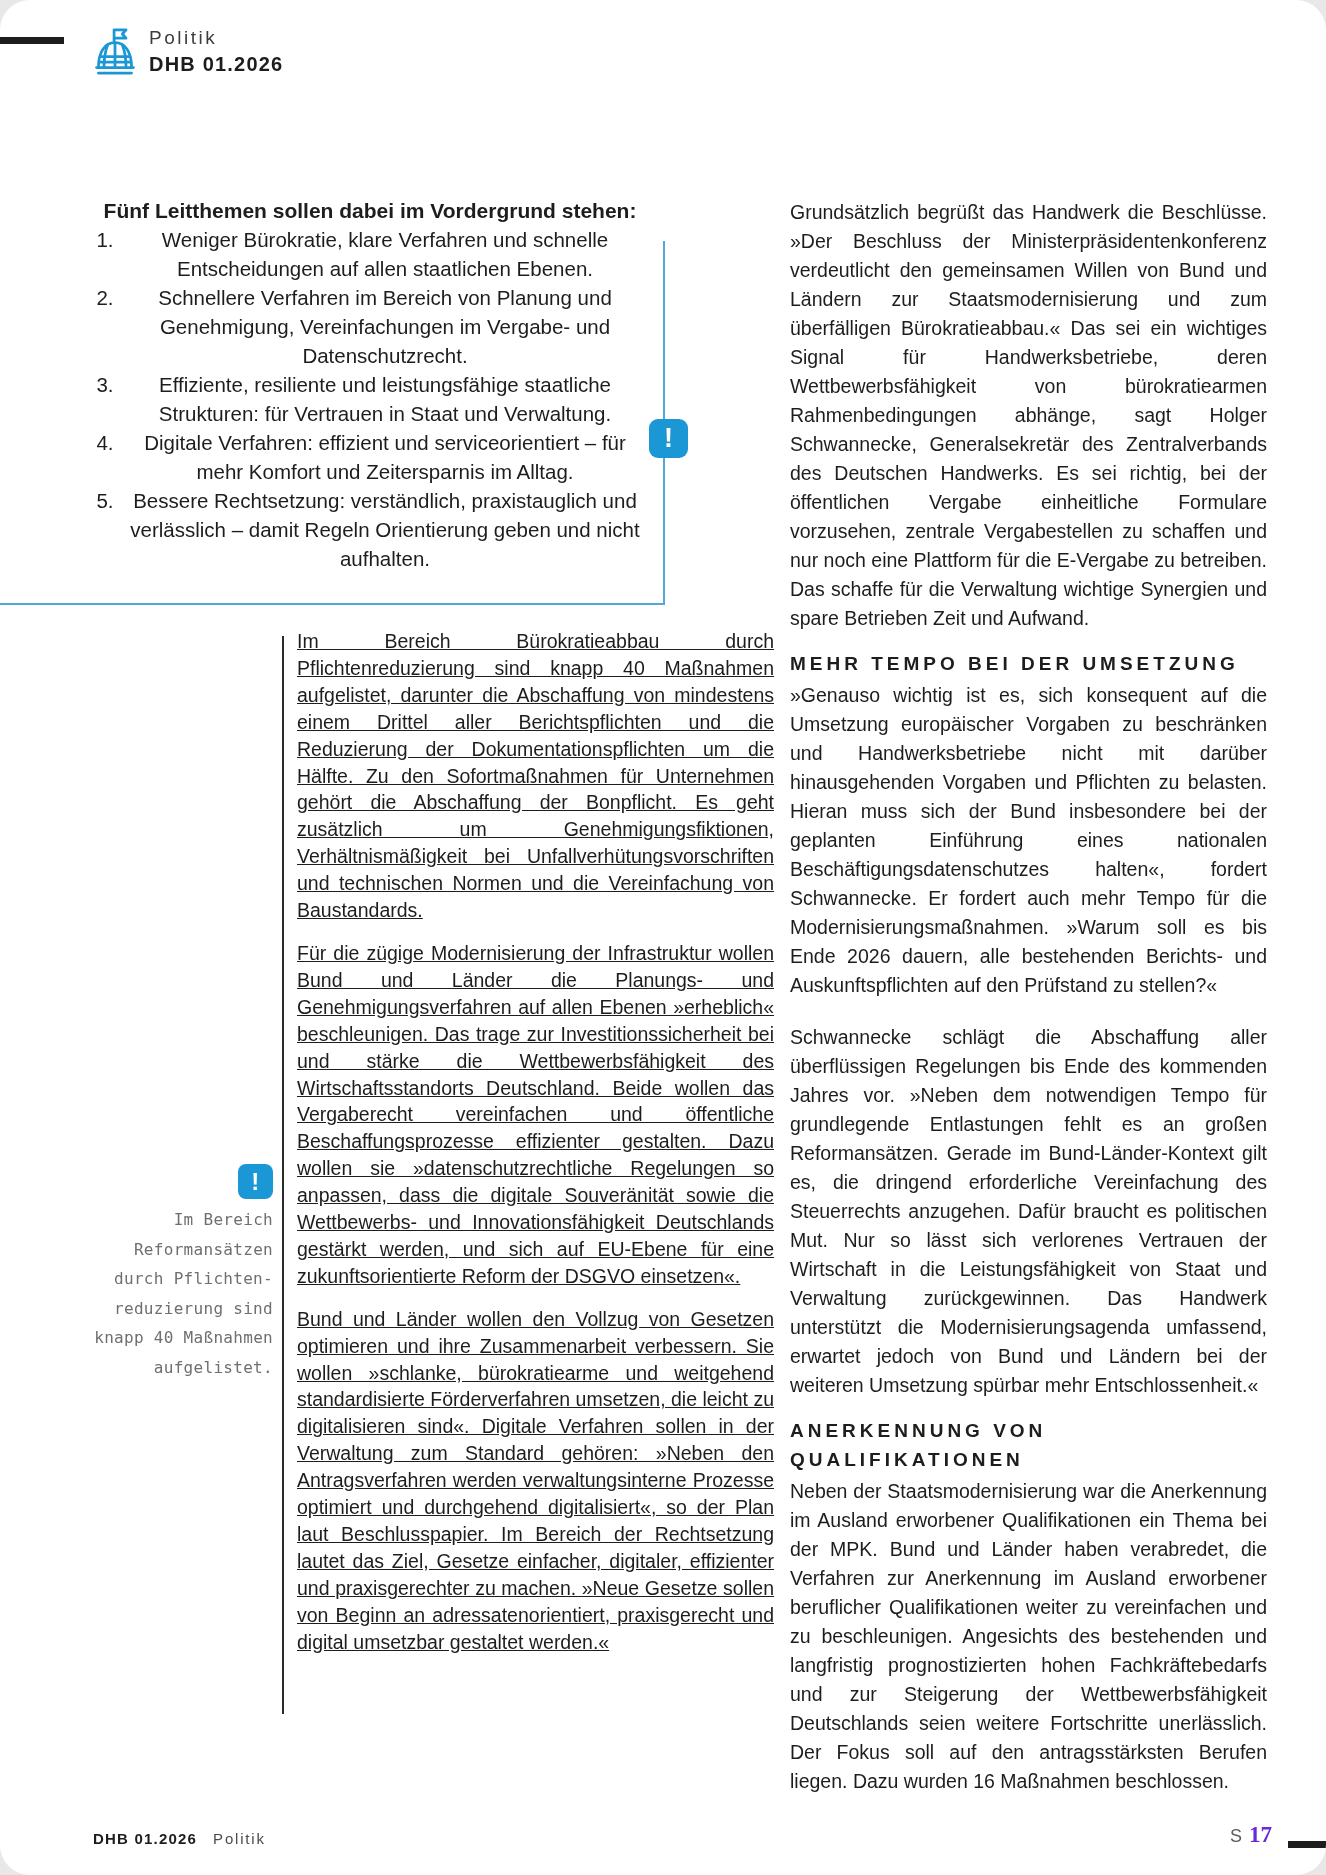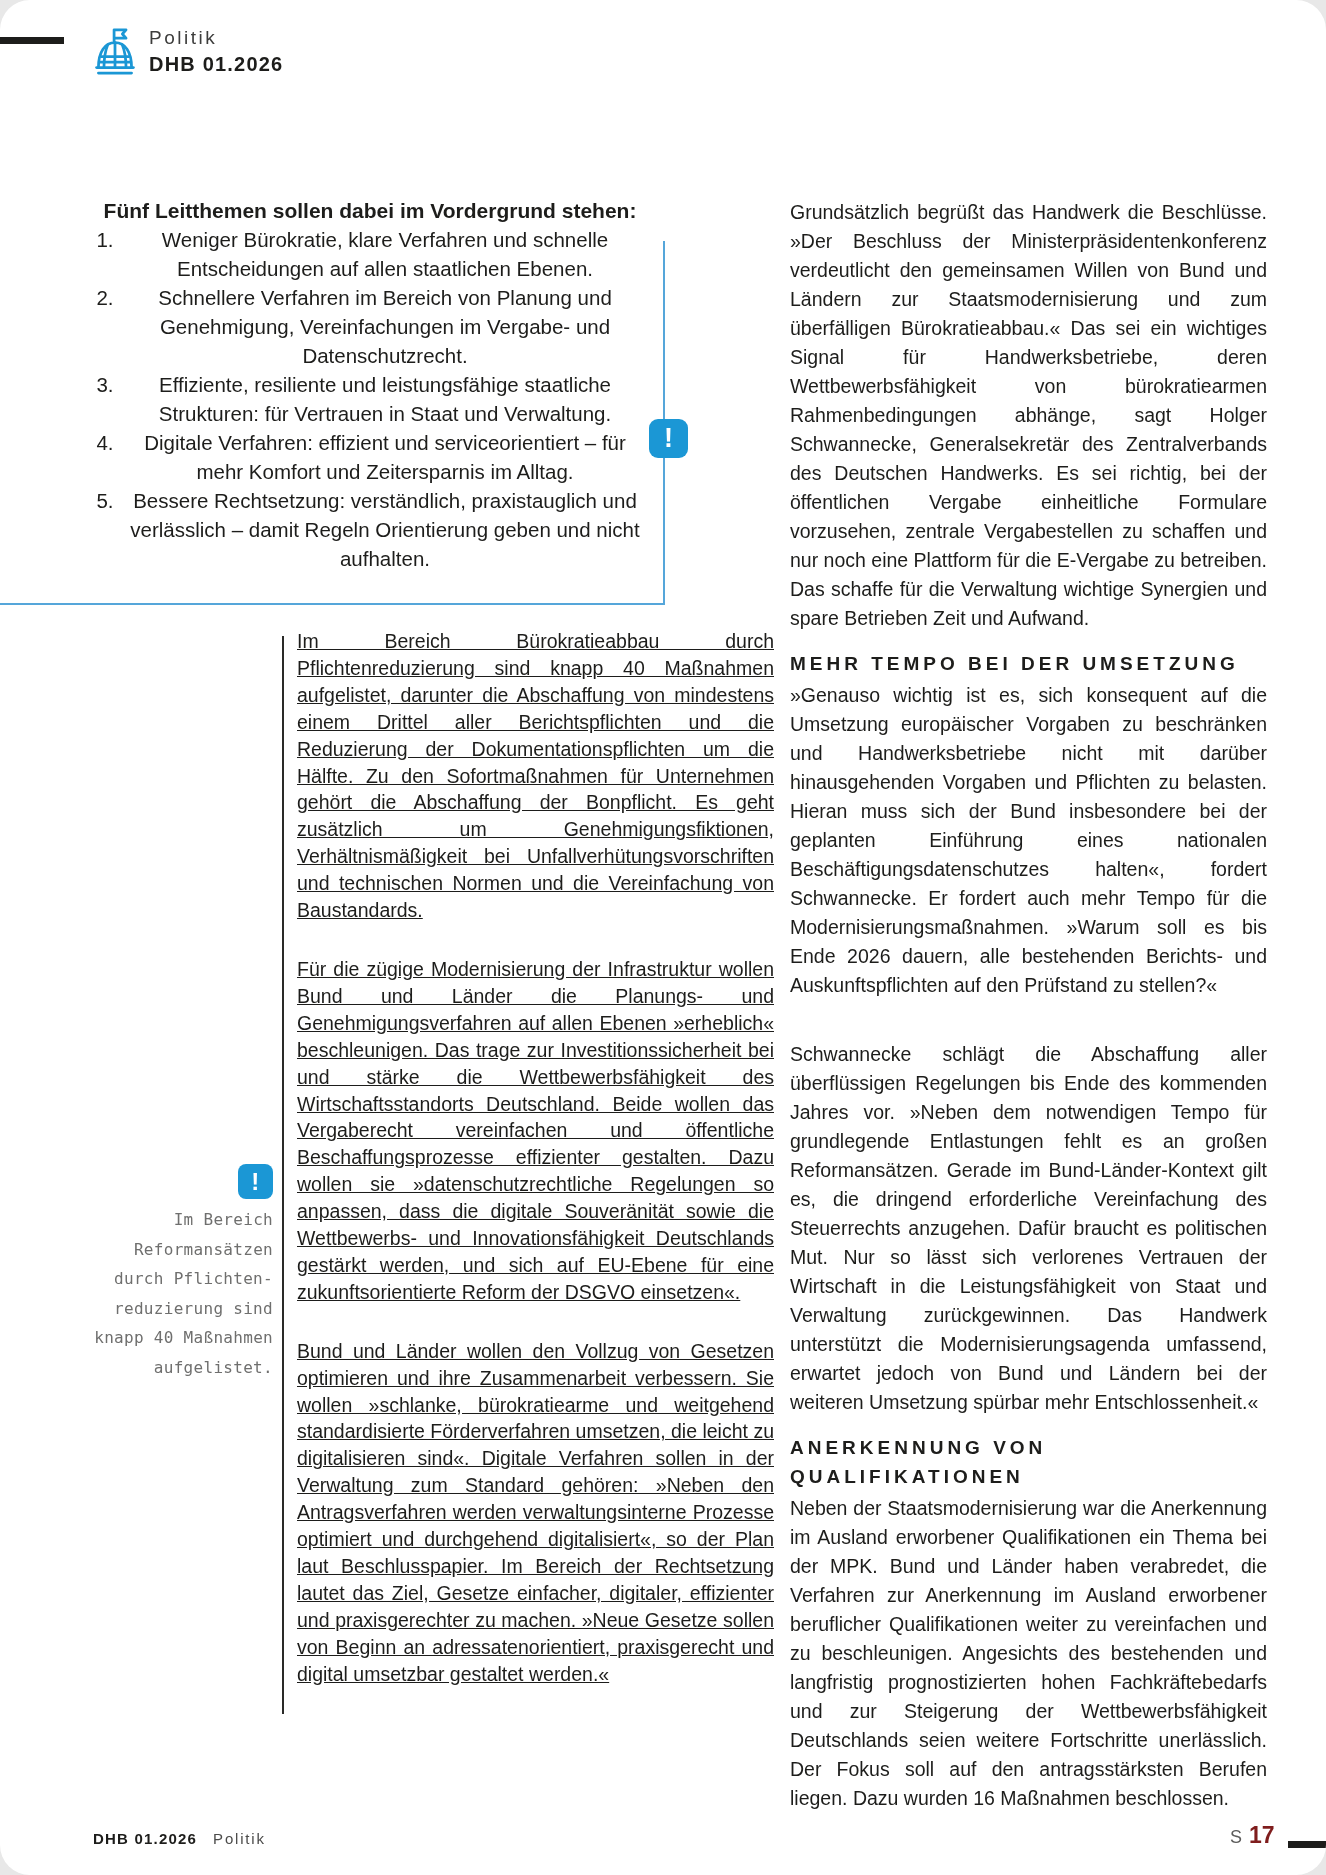--- a/index.html
+++ b/index.html
@@ -42,35 +42,35 @@
     font-size:16px;line-height:29.5px;color:#6f6f6e;letter-spacing:0.3px;
   }
   .margin-note .alert-icon{display:inline-block;width:35px;height:35px;border-radius:8px;font-size:24px;line-height:35px;margin-bottom:6px;}
 
   
   .mid-rule{position:absolute;left:282px;top:636px;width:2px;height:1078px;background:#2a2a28;}
   .mid-col{position:absolute;left:297px;top:628px;width:477px;text-decoration:underline;}
   .right-col{position:absolute;left:790px;top:198px;width:477px;}
   .col p{margin:0;text-align:justify;font-size:19.5px;line-height:26.9px;hyphens:auto;}
   .right-col p{line-height:29px;}
-  .mid-col p + p{margin-top:32px;}
+  .mid-col p + p{margin-top:16px;}
   .col h3{
     margin:0;font-size:19px;font-weight:bold;letter-spacing:4px;line-height:29px;
   }
   .mid-col h3{margin-top:40px;margin-bottom:6px;}
   .right-col h3{margin-top:16px;margin-bottom:3px;}
-  .right-col p + p{margin-top:40px;}
+  .right-col p + p{margin-top:23px;}
 
   
   .f-left{position:absolute;left:93px;top:1830px;font-size:15px;white-space:nowrap;}
   .f-left .f-issue{font-weight:bold;letter-spacing:1.2px;color:#1d1d1b;}
   .f-left .f-section{color:#4b4b4a;letter-spacing:1.8px;margin-left:16px;}
   .f-right{position:absolute;left:1230px;top:1822px;display:flex;align-items:baseline;gap:7px;}
   .f-right .f-s{font-size:18px;color:#5c5c5b;}
-  .f-right .f-num{font-size:23px;font-weight:bold;color:#7f1d1d;}
+  .f-right .f-num{font-size:23px;font-weight:bold;color:#6d28d9;font-family:Liberation Serif, serif;}
   .f-bar{position:absolute;left:1288px;top:1841px;width:38px;height:7px;background:#1d1d1b;}
 </style>
 </head>
 <body>
 
 <div class="page">
 
   <div class="top-bar"></div>
 
   <header class="brand">

